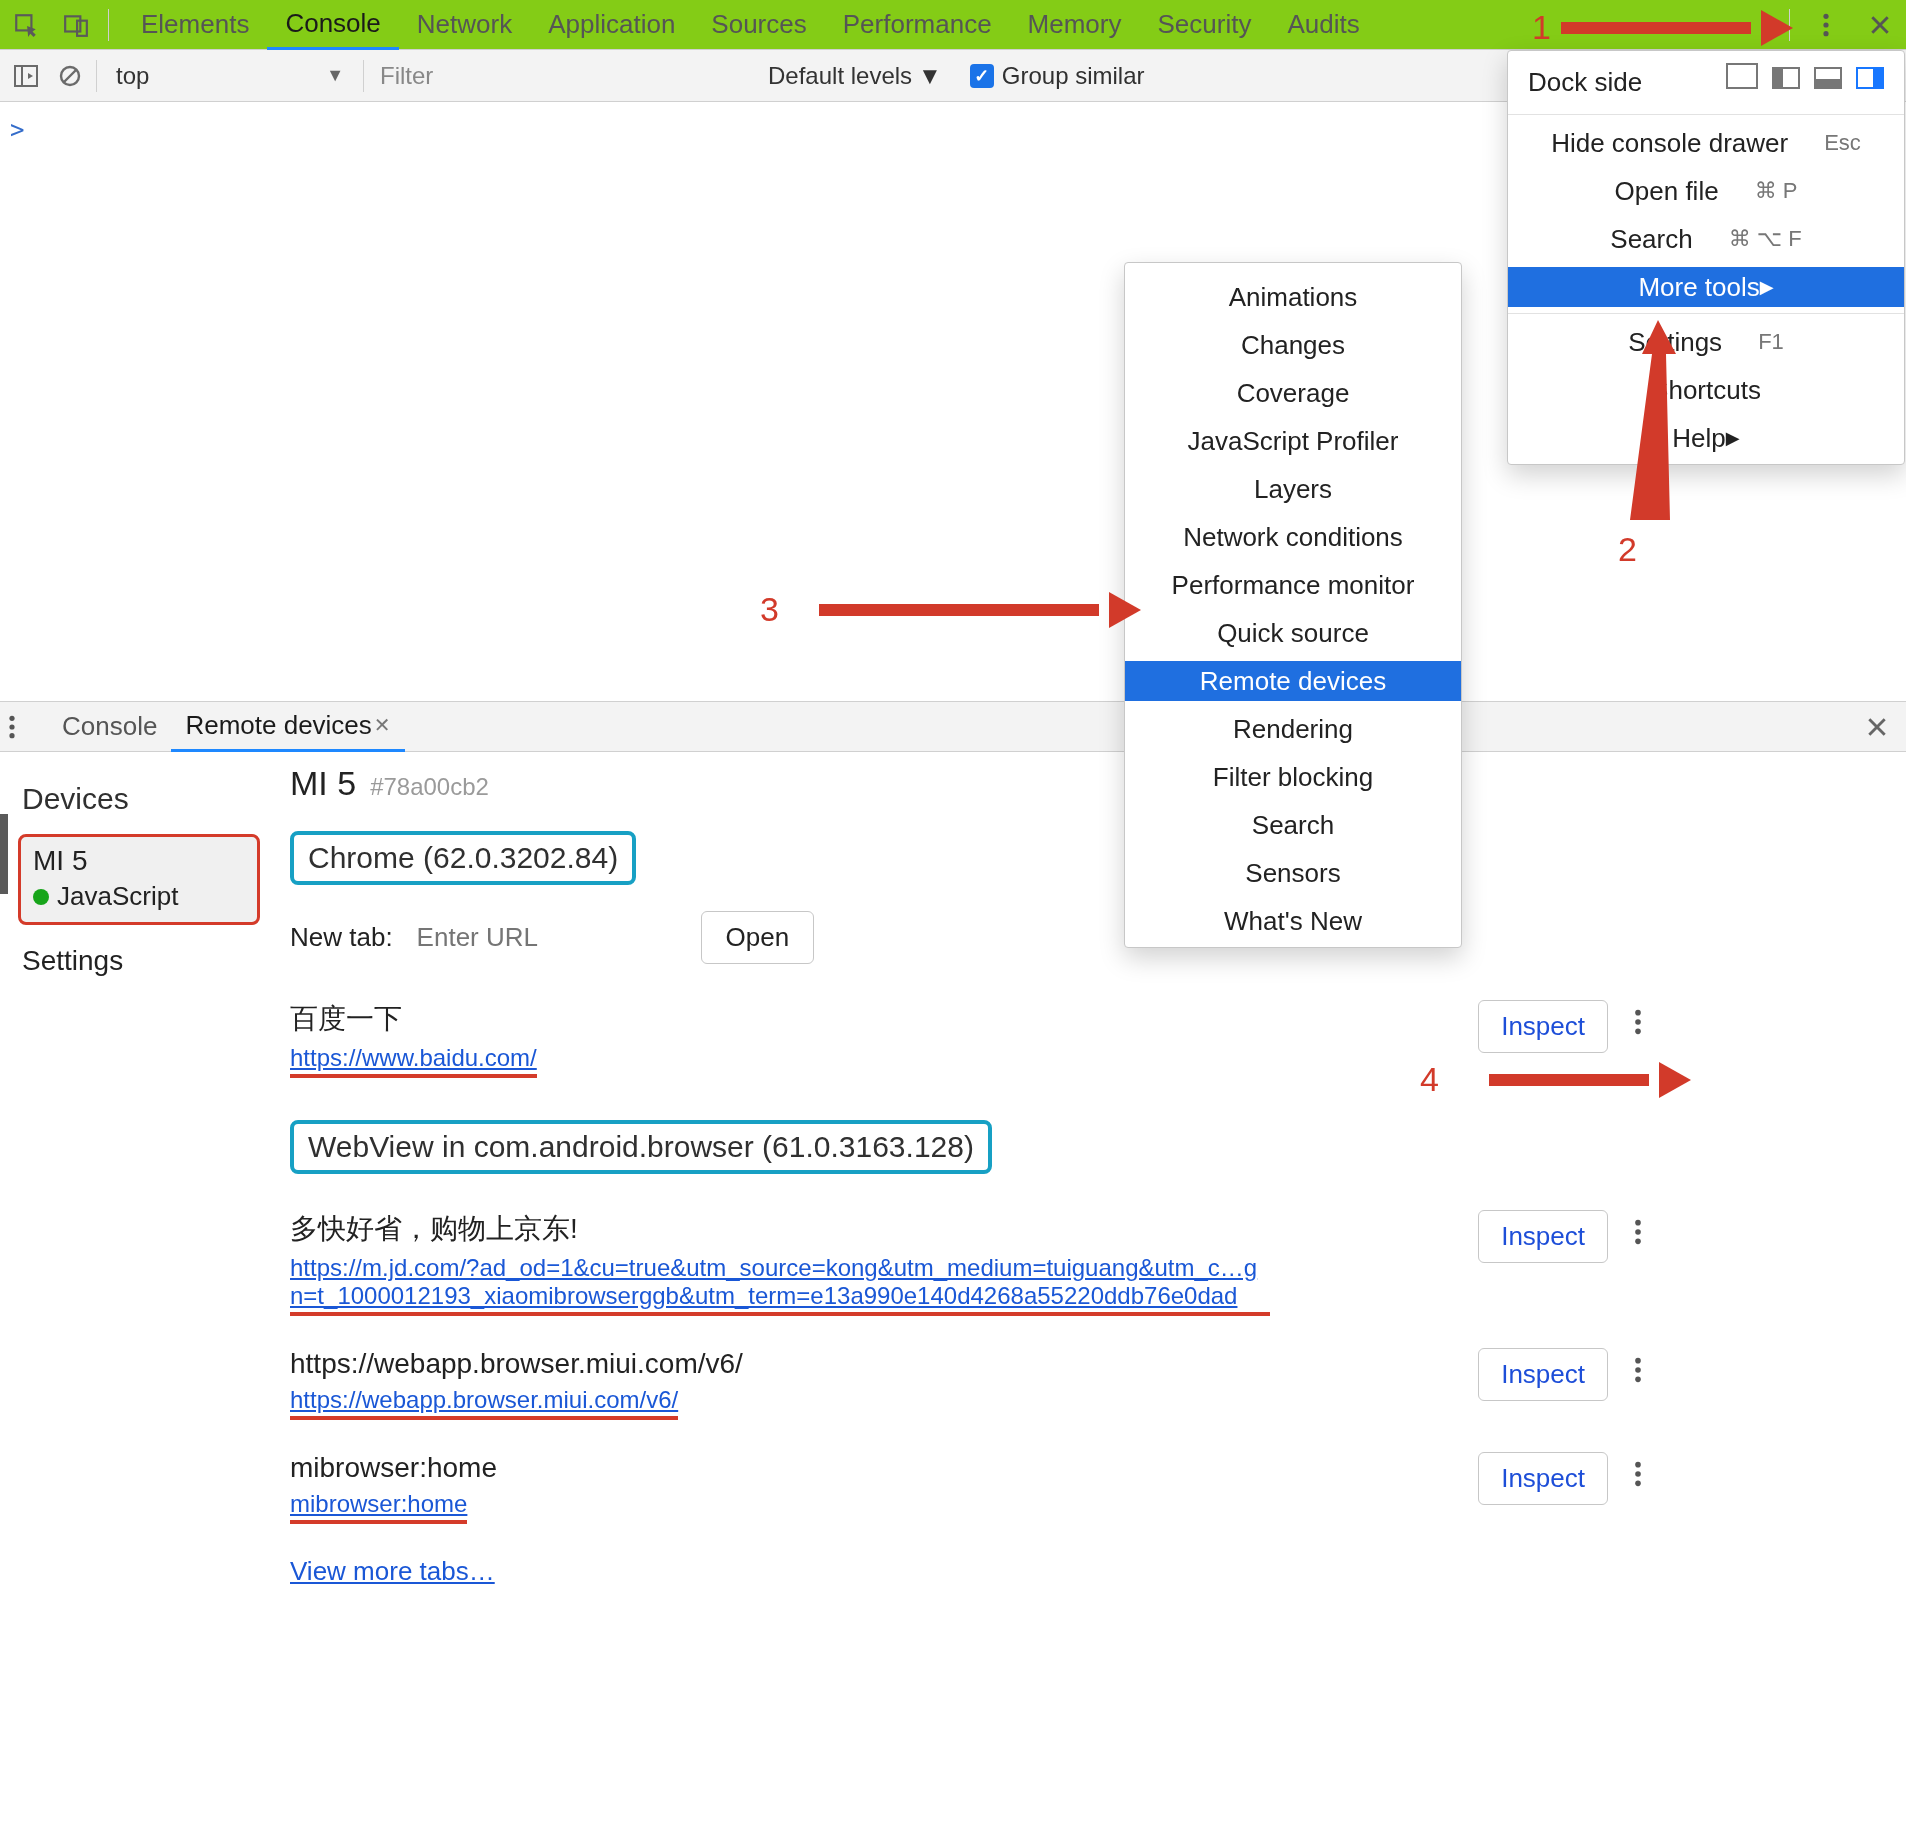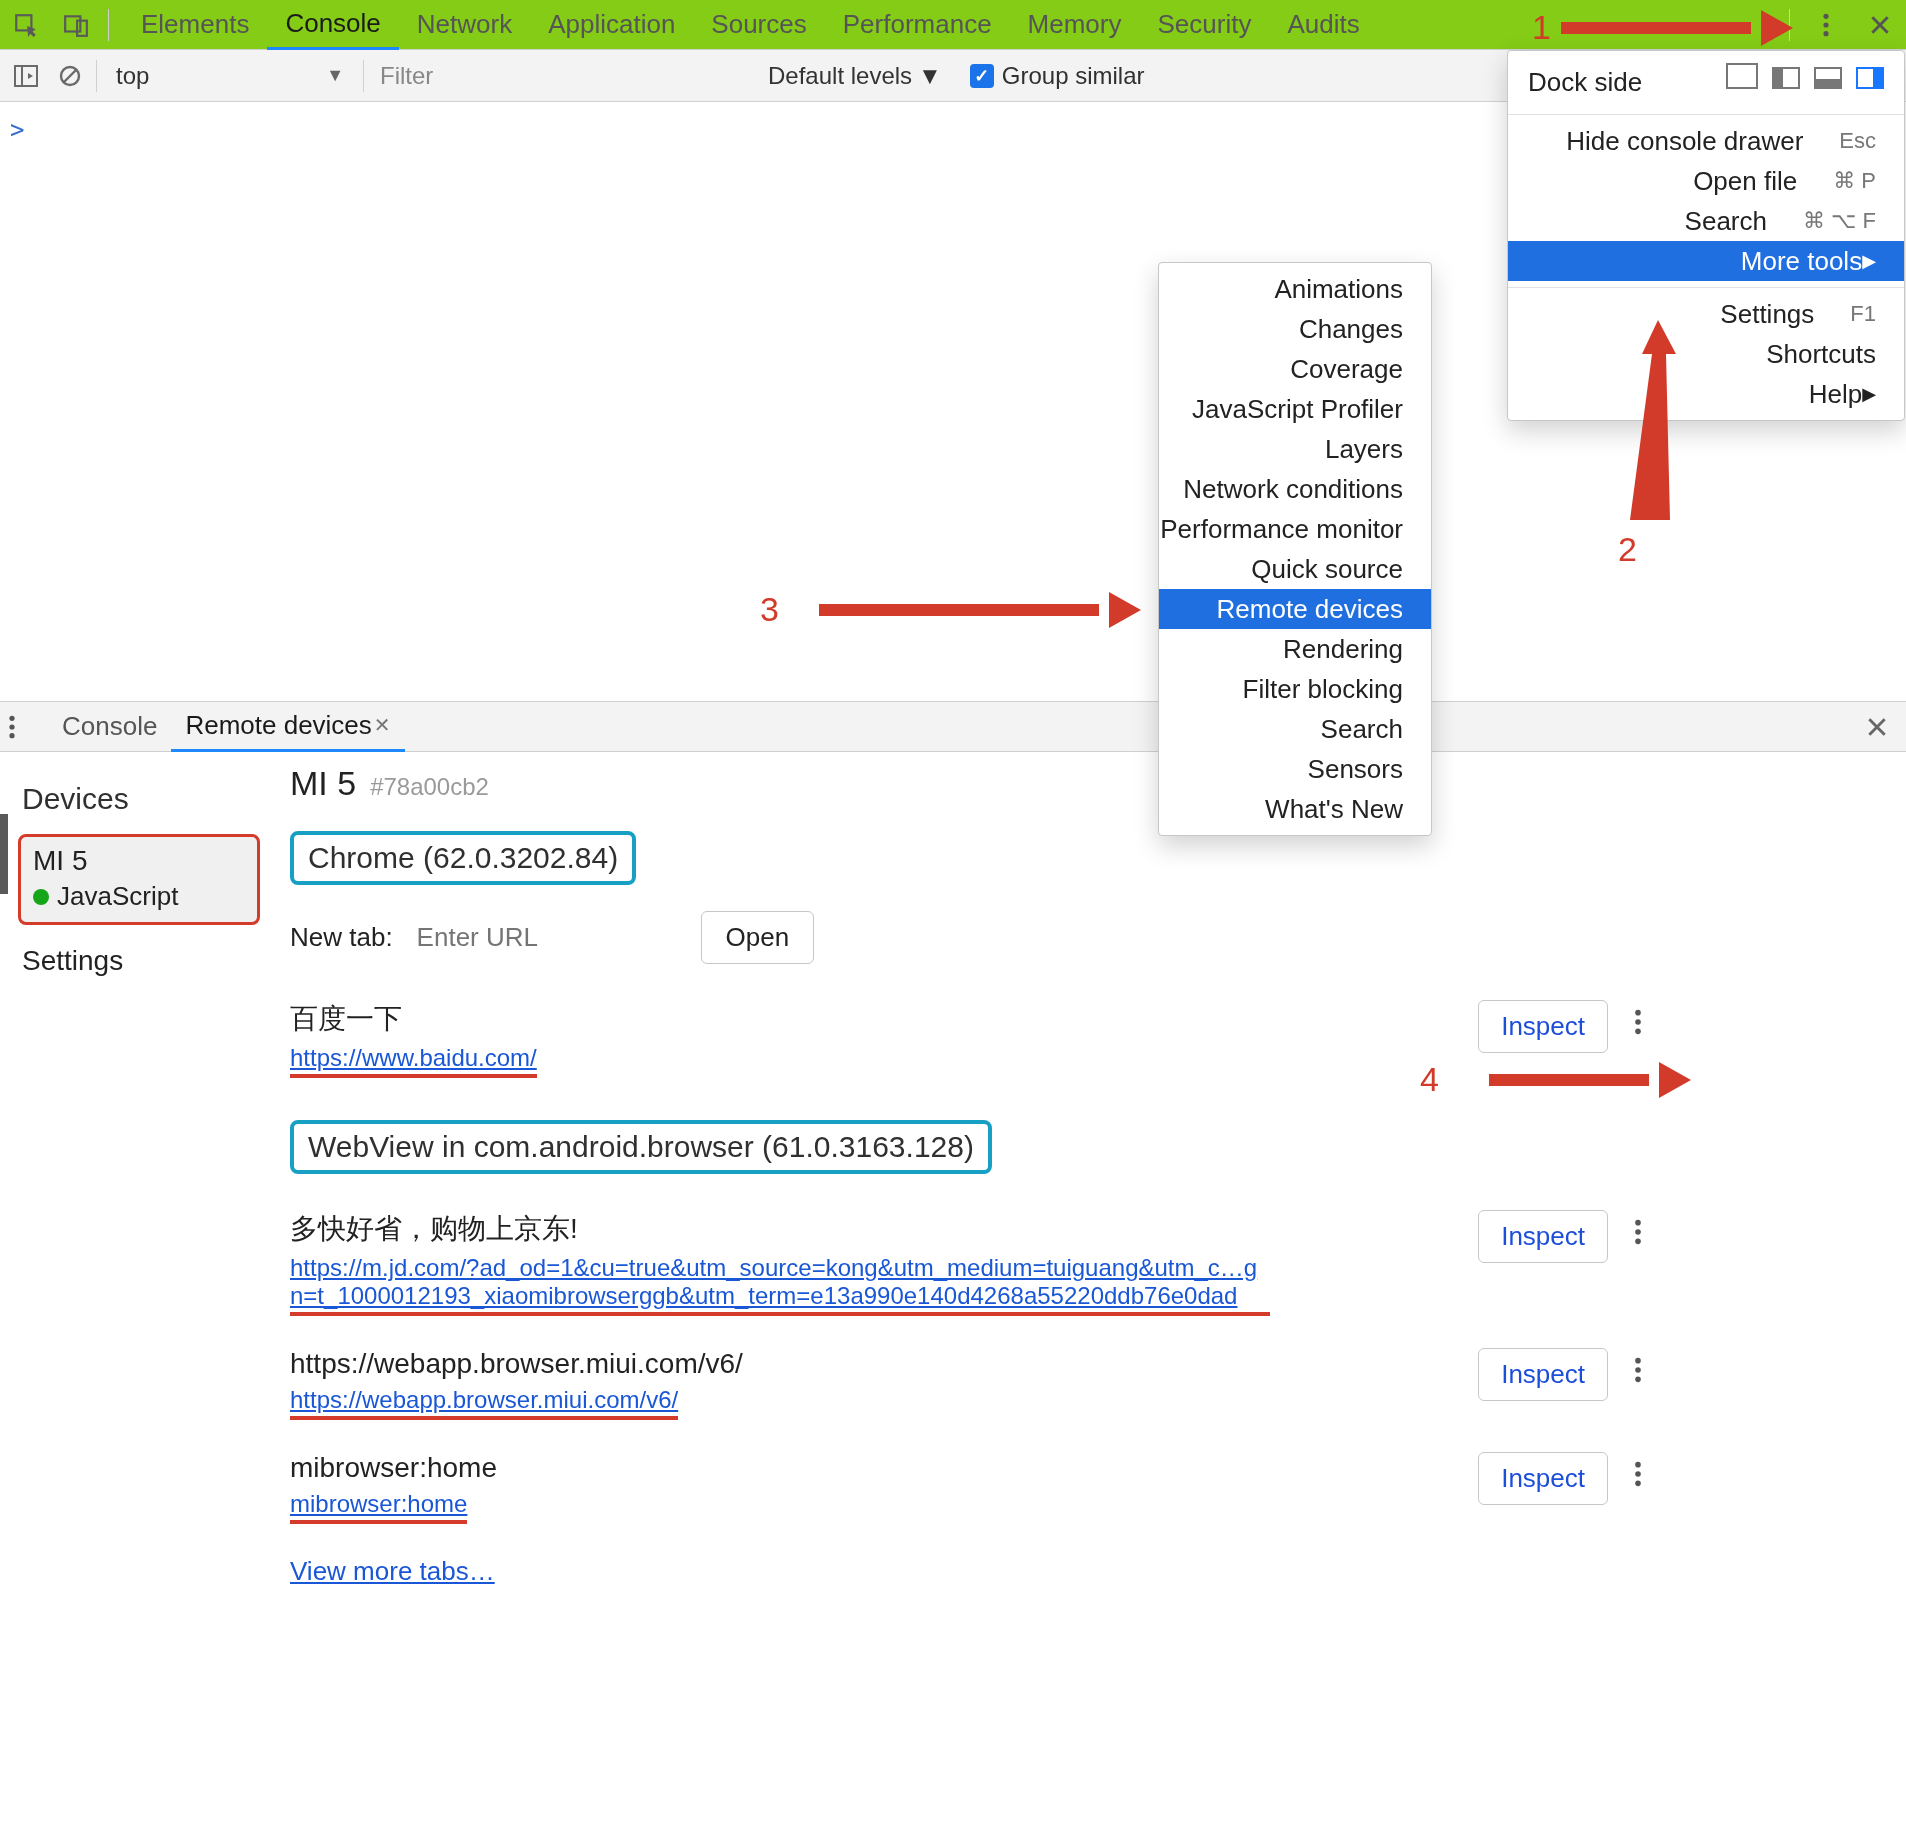--- a/index.html
+++ b/index.html
@@ -115,22 +115,22 @@
 }
 .row-kebab{color:#666;cursor:pointer;padding:8px 8px;font-size:30px;align-self:flex-start}
 .viewmore{color:#1a57d6;text-decoration:underline;font-size:26px;cursor:pointer}
 
 
 .menu{
   position:absolute;background:#fff;border:1px solid #c7c7c7;border-radius:4px;
   box-shadow:0 10px 26px rgba(0,0,0,.18);padding:6px 0;z-index:40;
 }
 .menu .mi{
-  display:flex;align-items:center;justify-content:flex-end;padding:8px 28px;font-size:26px;
-  color:#222;cursor:pointer;white-space:nowrap;height:40px;
+  display:flex;align-items:center;justify-content:center;padding:8px 28px;font-size:26px;
+  color:#222;cursor:pointer;white-space:nowrap;height:40px;margin-top:8px;
 }
 .menu .mi.sel{background:#1f6fe0;color:#fff}
 .menu .sep{height:1px;background:#e2e2e2;margin:6px 0}
 .menu .rh{color:#777;font-size:22px;margin-left:36px}
 .tri-r{font-size:18px}
 .dock-row{display:flex;gap:14px;padding:10px 20px}
 .dock-row .lbl{flex:1;color:#222;font-size:26px}
 .dock-ic{width:28px;height:22px;border:2px solid #777;position:relative}
 .dock-ic.undock::after{content:"";position:absolute;left:-6px;top:-6px;width:28px;height:22px;border:2px solid #777;background:#fff}
 .dock-ic.left::before{content:"";position:absolute;left:0;top:0;bottom:0;width:9px;background:#777}
@@ -379,21 +379,21 @@
       <div class="mi">
         <span>Shortcuts</span>
       </div>
       <div class="mi">
         <span>Help</span>
         <span class="tri-r">▶</span>
       </div>
     </div>
 </div>
 
-<div class="menu" style="left:1158px;top:262px;width:274px">
+<div class="menu" style="left:1124px;top:262px;width:338px">
   <div id="tools-host">
       <div class="mi">Animations</div>
       <div class="mi">Changes</div>
       <div class="mi">Coverage</div>
       <div class="mi">JavaScript Profiler</div>
       <div class="mi">Layers</div>
       <div class="mi">Network conditions</div>
       <div class="mi">Performance monitor</div>
       <div class="mi">Quick source</div>
       <div class="mi sel">Remote devices</div>

